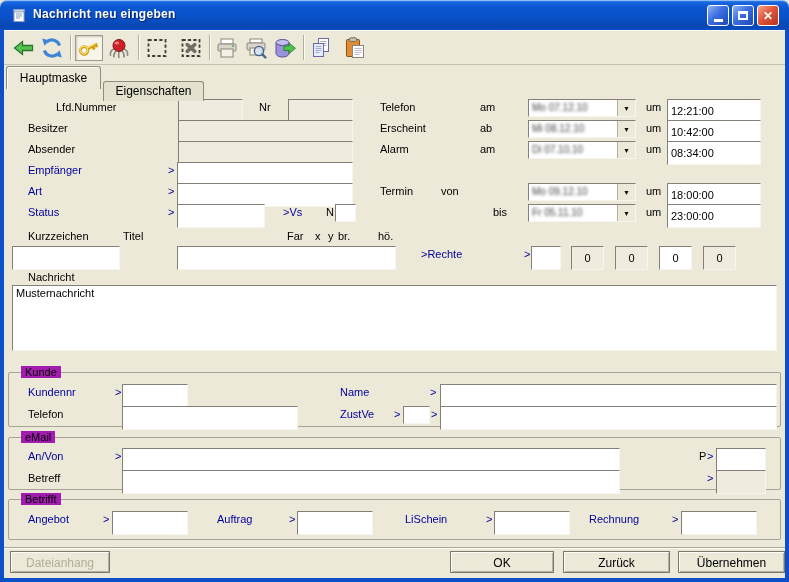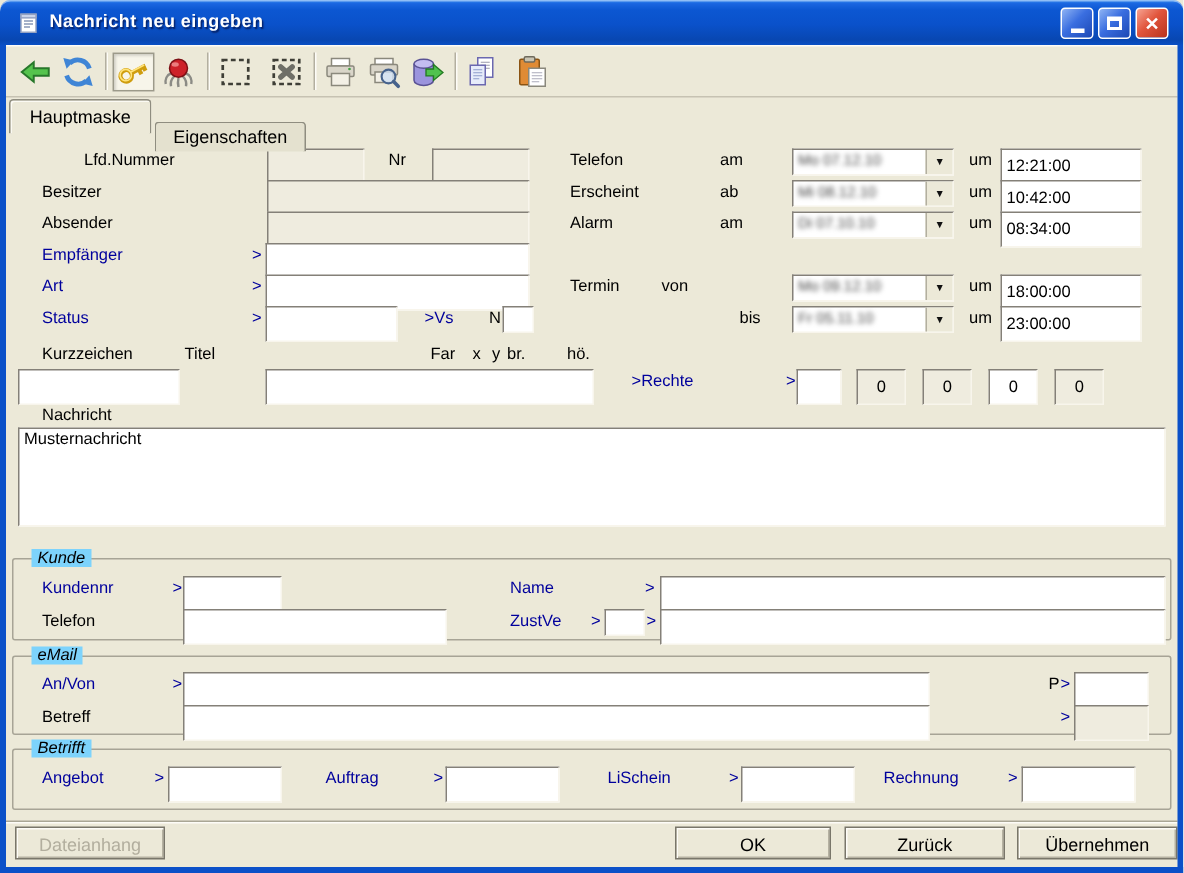--- a/index.html
+++ b/index.html
@@ -46,21 +46,21 @@
   textarea.bigfld{position:absolute;box-sizing:border-box;font-family:inherit;font-size:11px;padding:1px 3px;
     border:1px solid;border-color:#848078 #f8f5ec #f8f5ec #848078;background:#fff;resize:none;overflow:hidden;}
   .combo{position:absolute;height:18px;box-sizing:border-box;border:1px solid;
     border-color:#848078 #f8f5ec #f8f5ec #848078;background:#fff;display:flex;}
   .combo-text{flex:1;padding:2px 3px 0;color:#444;filter:blur(1.8px);font-size:10px;
     overflow:hidden;white-space:nowrap;}
   .combo-arrow{width:17px;background:#ece9d8;border-left:1px solid #b3afa0;display:flex;
     align-items:center;justify-content:center;font-size:7px;color:#111;}
   
   .group{position:absolute;box-sizing:border-box;border:1px solid #a7a496;border-radius:2px;}
-  .group-title{position:absolute;top:-7px;left:12px;background:#7dd3fc;padding:0 4px;font-size:11px;color:#000;font-style:italic;}
+  .group-title{position:absolute;top:-7px;left:12px;background:#a21caf;padding:0 4px;font-size:11px;color:#000;}
   
   .footsep{position:absolute;left:4px;right:4px;top:547px;height:0;border-top:1px solid #a9a695;
     border-bottom:1px solid #fdfcf7;}
   .btn{position:absolute;top:551px;height:22px;box-sizing:border-box;background:#ece9d8;
     border:1px solid #79766a;box-shadow:inset 1px 1px 0 #fdfcf7,inset -1px -1px 0 #b6b2a2;
     font-family:inherit;font-size:12px;text-align:center;padding-top:3px;color:#000;}
   .btn.disabled{color:#b2ae9e;}
 </style>
 </head>
 <body>

